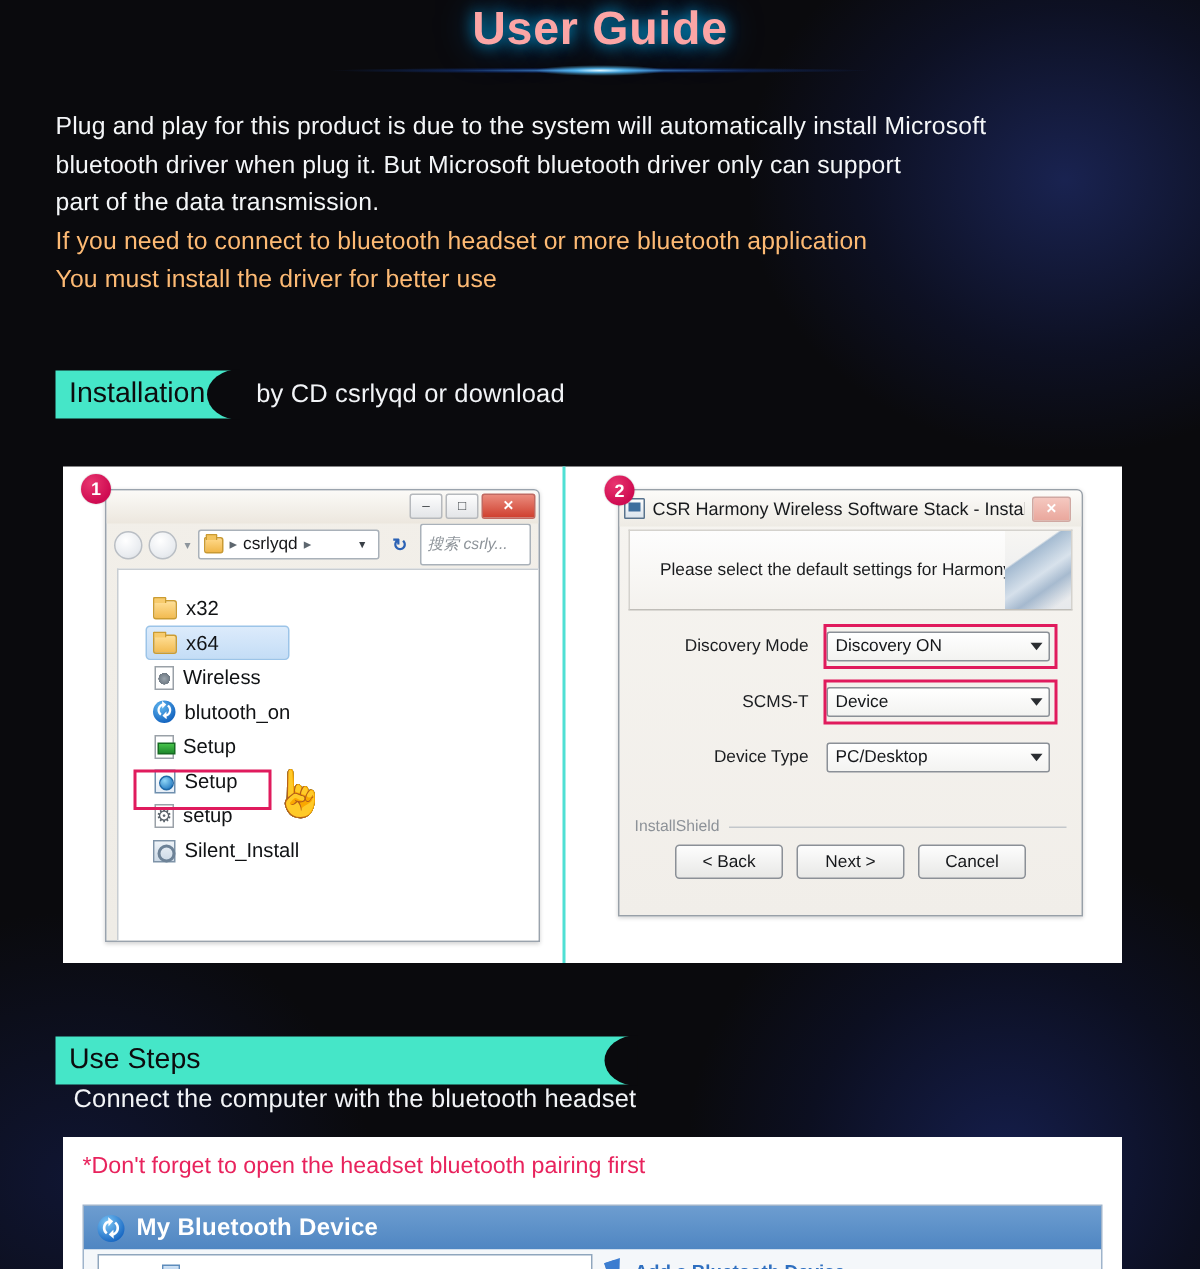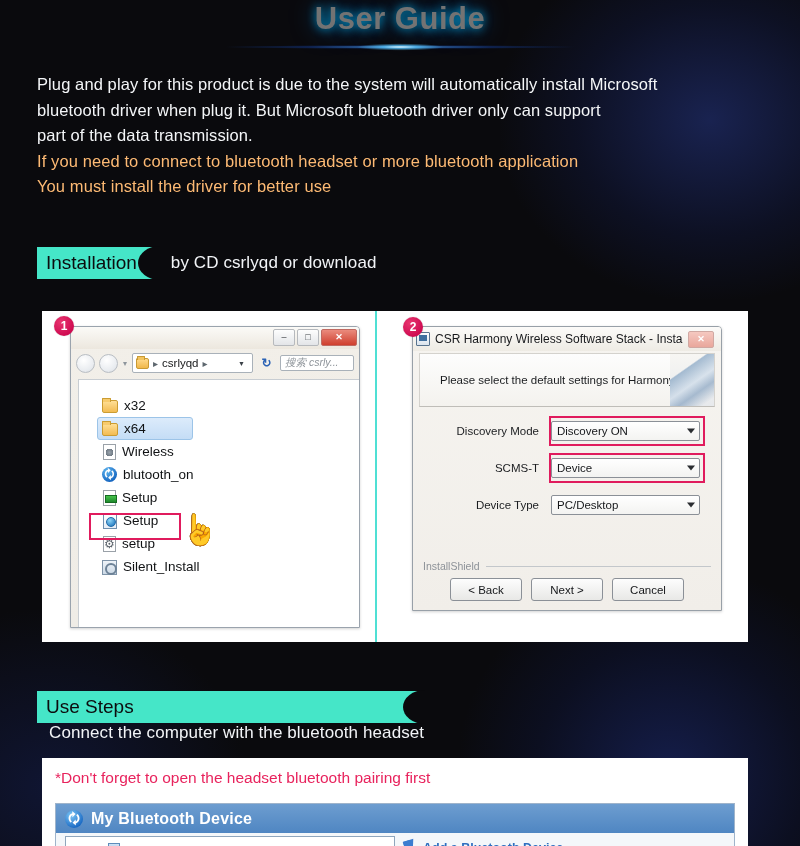--- a/index.html
+++ b/index.html
@@ -34,21 +34,21 @@
 
   
   .title-wrap {
     position: absolute; top: 2px; left: 0; width: 800px;
     text-align: center;
   }
   .page-title {
     font-size: 31px;
     font-weight: bold;
     letter-spacing: .5px;
-    color: #737373;
+    color: #fca5a5;
     text-shadow: 0 0 10px rgba(0,190,255,.85), 0 0 24px rgba(0,140,255,.6);
     line-height: 1.12;
   }
   .flare {
     position: absolute;
     top: 38px; left: 50%;
     transform: translateX(-50%);
     width: 360px; height: 14px;
     background:
       radial-gradient(ellipse 60px 5px at 50% 50%, rgba(225,248,255,.98) 0%, rgba(90,200,255,.75) 28%, rgba(20,90,210,0) 72%),
@@ -204,21 +204,21 @@
   }
   .addr-drop {
     margin-left: auto;
     font-size: 7px; color: #3a4047; padding: 0 4px; flex: 0 0 auto;
   }
   .refresh-btn {
     width: 19px; flex: 0 0 auto; text-align: center;
     font-size: 12px; color: #2b62b5; font-weight: bold;
   }
   .search-box {
-    width: 74px; height: 16px; flex: 0 0 auto;
+    width: 74px; height: 28px; flex: 0 0 auto;
     border: 1px solid #a9b1b9; border-radius: 2px;
     background: #ffffff;
     display: flex; align-items: center; padding: 0 4px;
     overflow: hidden;
   }
   .search-ph {
     font-size: 10.5px; color: #8e949a; font-style: italic;
     white-space: nowrap;
   }
   .exp-body {
@@ -420,21 +420,21 @@
     width: 0; height: 0;
     border-left: 4px solid transparent;
     border-right: 4px solid transparent;
     border-top: 5px solid #2a2d31;
   }
   .field-row .red-box { left: 126px; top: -5px; width: 156px; height: 30px; }
 
   .is-footer {
     position: absolute;
     left: 0; right: 0; bottom: 0;
-    padding: 0 10px 9px 10px;
+    padding: 0 10px 24px 10px;
   }
   .is-shield-line {
     display: flex; align-items: center; gap: 6px;
     margin-bottom: 6px;
   }
   .is-shield-txt { font-size: 10.5px; color: #8d9298; white-space: nowrap; }
   .is-rule { flex: 1 1 auto; height: 1px; background: #c3c7cb; }
   .is-buttons {
     display: flex; gap: 9px;
     justify-content: center;

